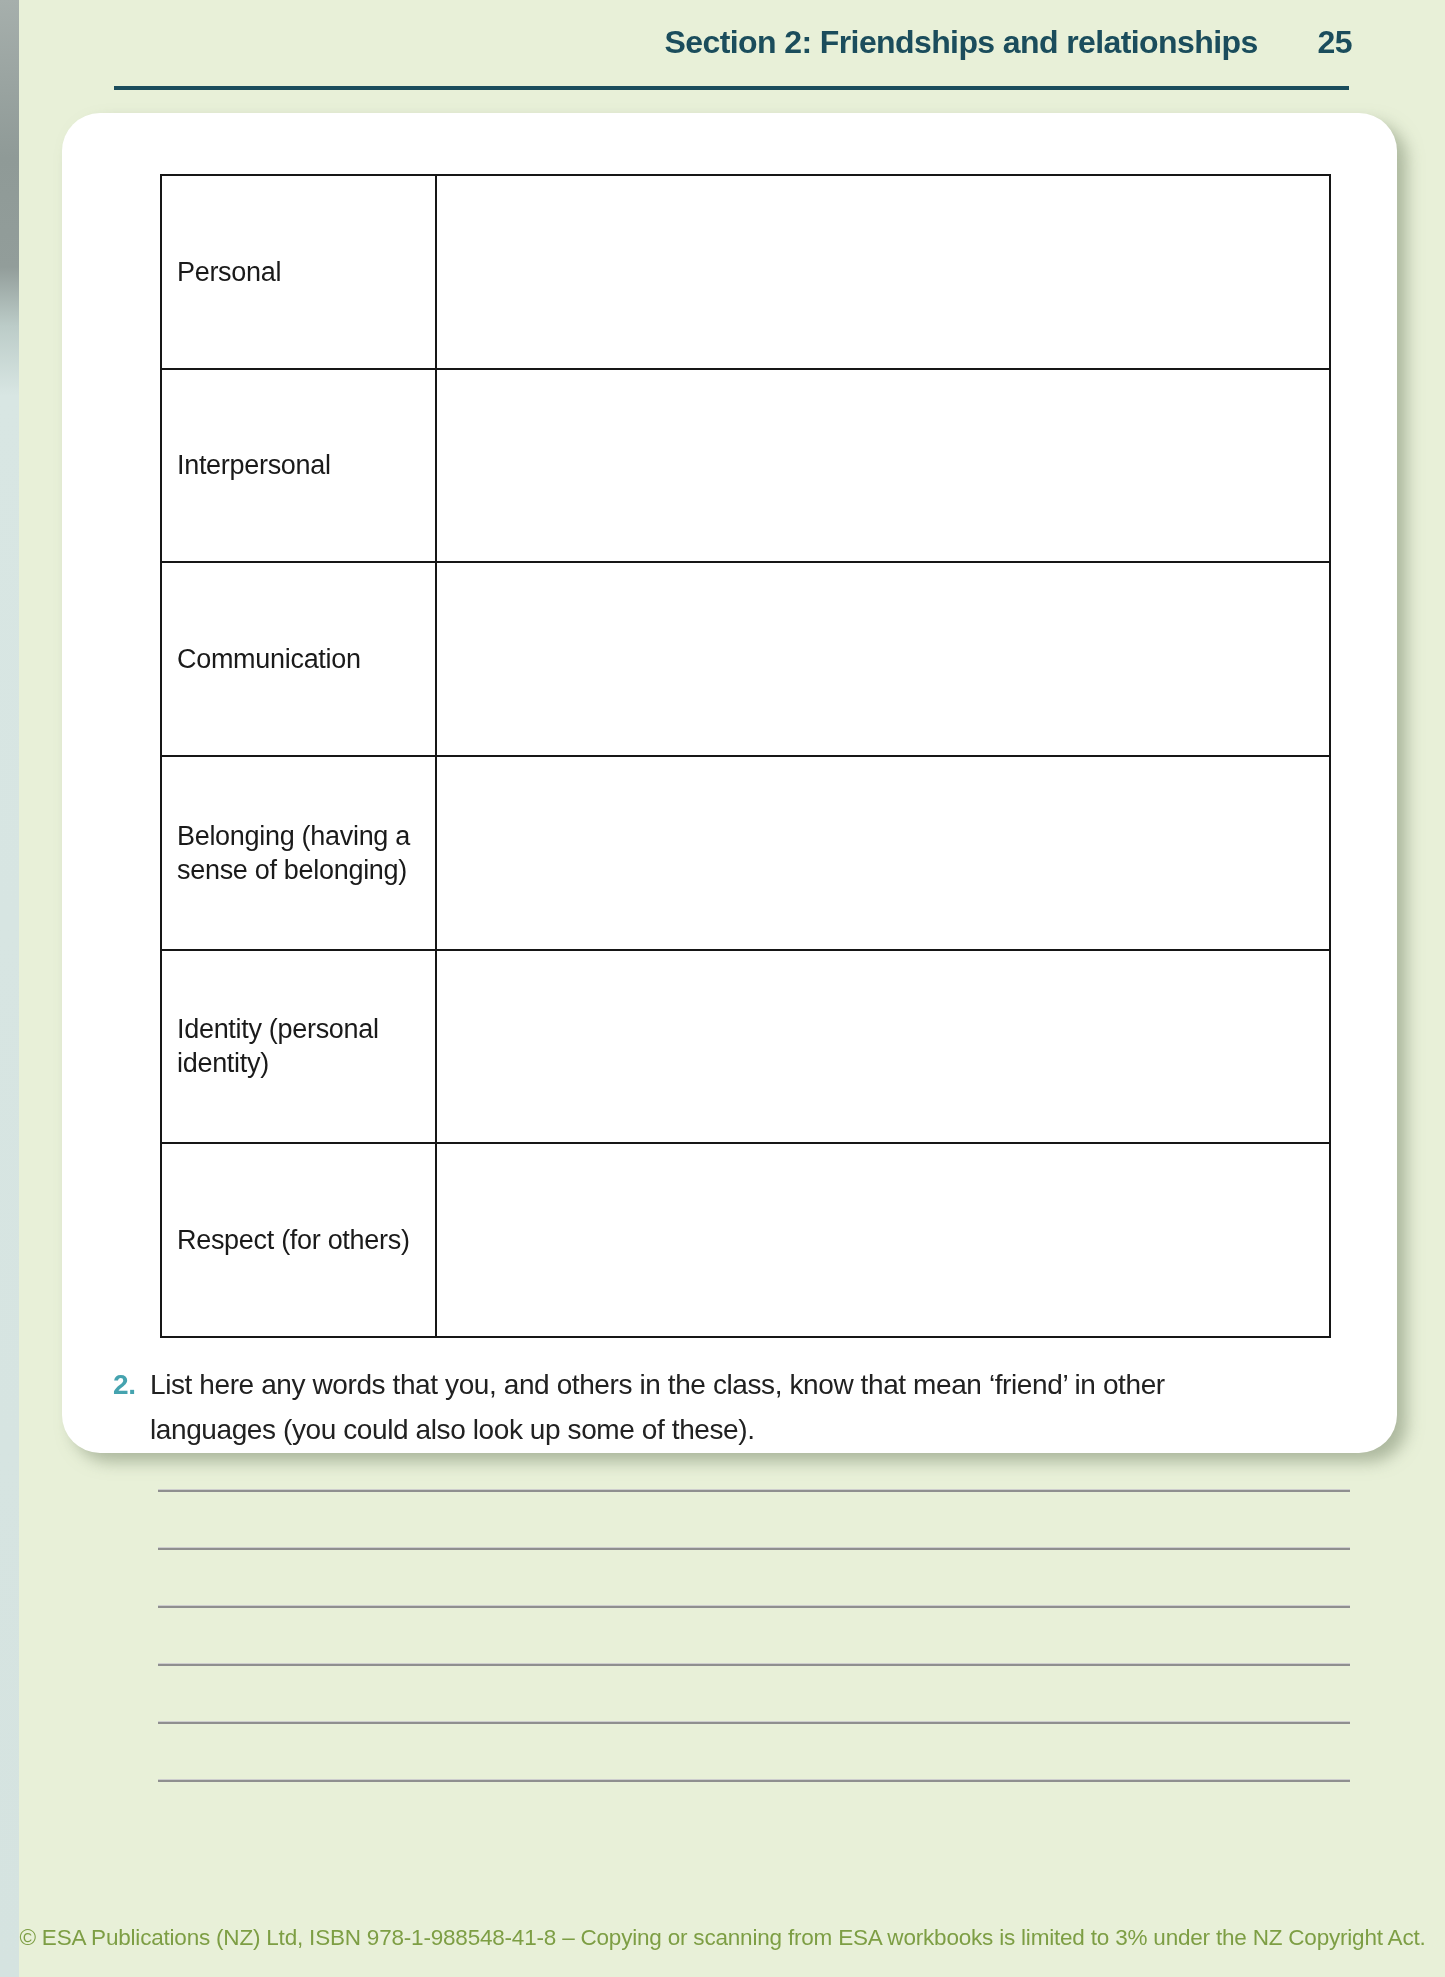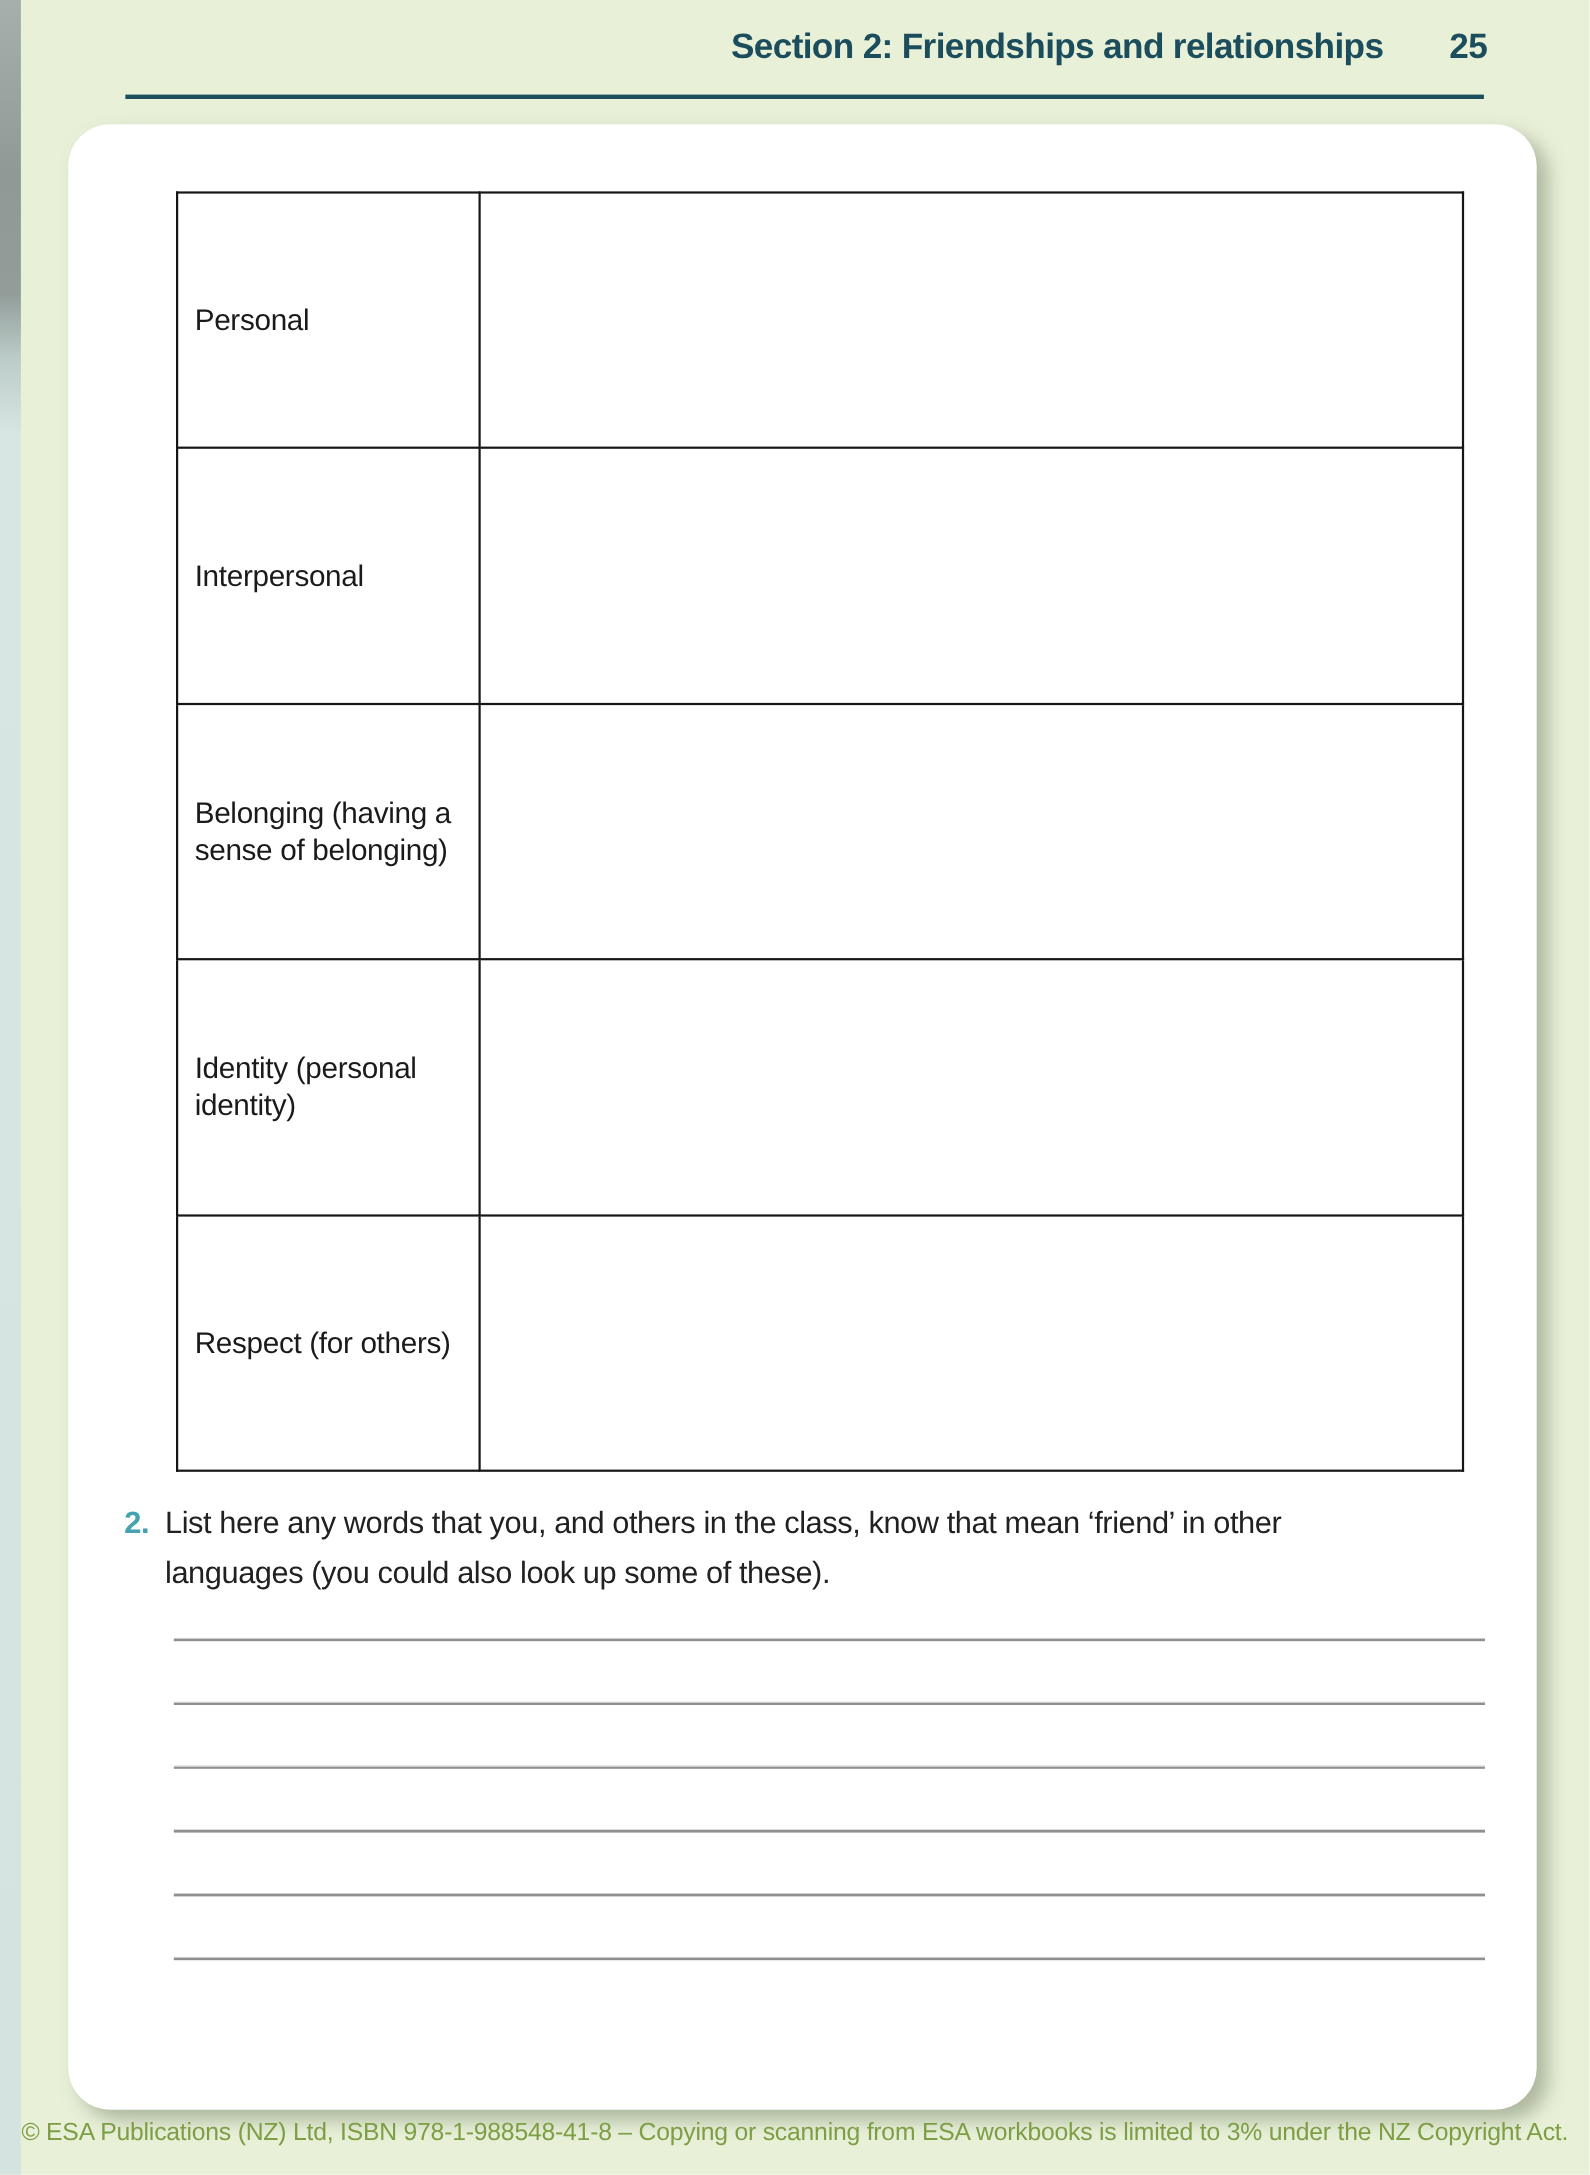--- a/index.html
+++ b/index.html
@@ -27,21 +27,21 @@
     white-space:nowrap;
   }
   .page-number { margin-left:60px; }
   .header-rule {
     position:absolute; top:86px; left:114px; width:1235px; height:4px;
     background:#1b4d5c;
   }
 
   
   .card {
-    position:absolute; left:62px; top:113px; width:1335px; height:1805px;
+    position:absolute; left:62px; top:113px; width:1335px; height:1340px;
     background:#ffffff; border-radius:38px;
     box-shadow:10px 9px 16px rgba(124,138,112,0.55);
   }
 
   
   table.vocab {
     position:absolute; left:98px; top:61px;
     width:1171px; height:1164px;
     border-collapse:collapse; table-layout:fixed;
   }
@@ -98,20 +98,24 @@
     <tbody>
       <tr>
         <td class="label-cell">Personal</td>
         <td class="answer-cell"></td>
       </tr>
       <tr>
         <td class="label-cell">Interpersonal</td>
         <td class="answer-cell"></td>
       </tr>
       <tr>
+        <td class="label-cell">Communication</td>
+        <td class="answer-cell"></td>
+      </tr>
+      <tr>
         <td class="label-cell">Belonging (having a sense of belonging)</td>
         <td class="answer-cell"></td>
       </tr>
       <tr>
         <td class="label-cell">Identity (personal identity)</td>
         <td class="answer-cell"></td>
       </tr>
       <tr>
         <td class="label-cell">Respect (for others)</td>
         <td class="answer-cell"></td>

